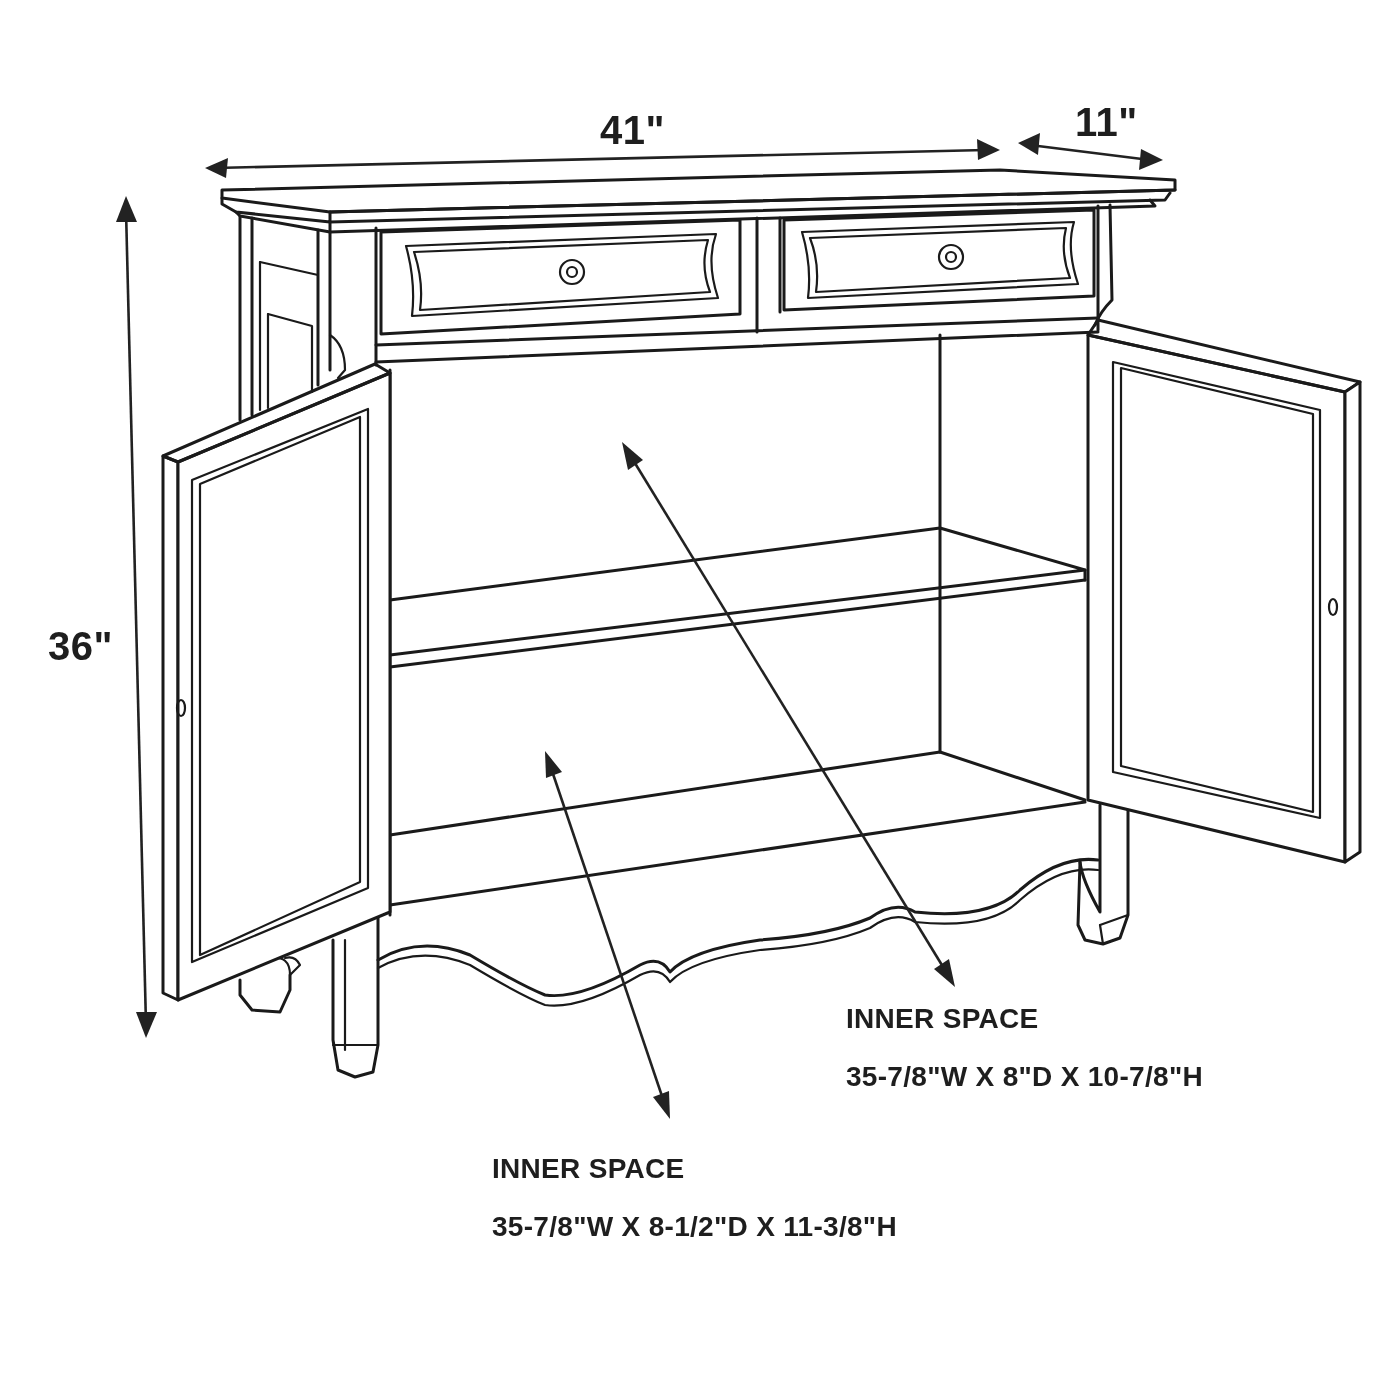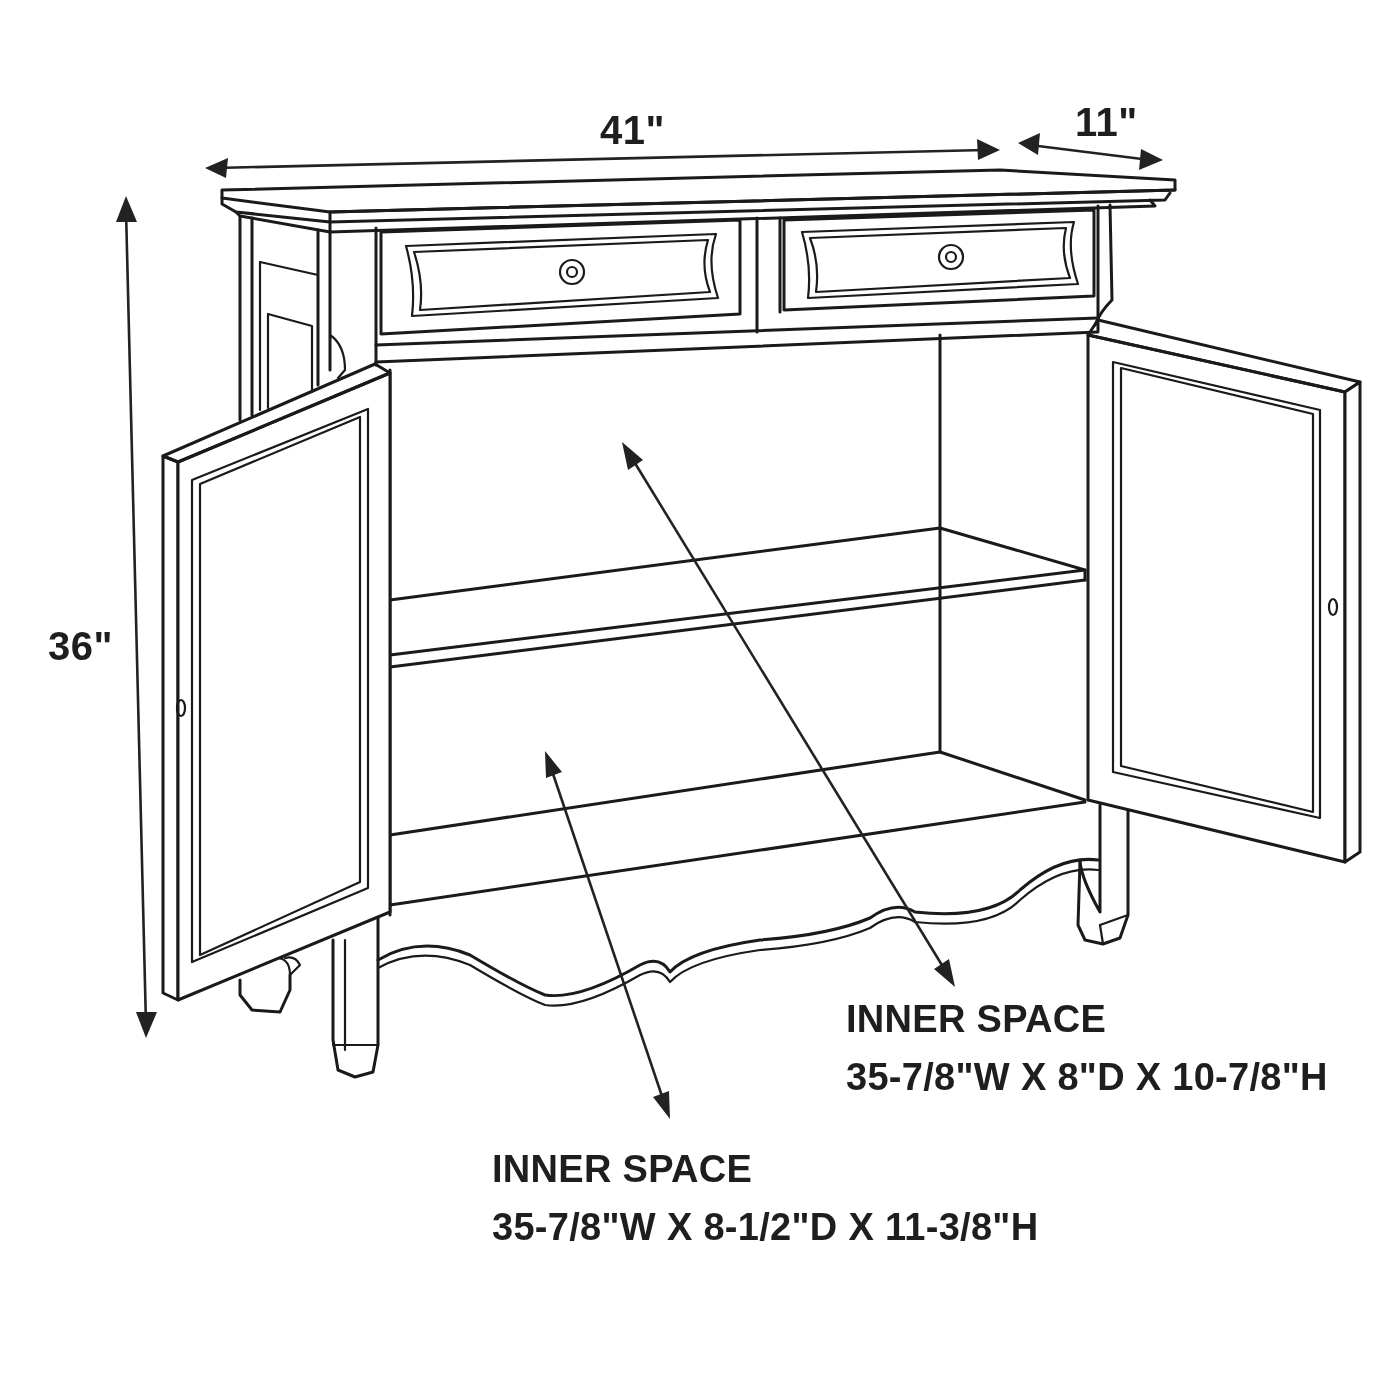--- a/index.html
+++ b/index.html
@@ -7,21 +7,21 @@
     #drawing { position: absolute; left: 0; top: 0; width: 1400px; height: 1400px; }
     .ln { fill: none; stroke: #1a1a1a; stroke-width: 3; stroke-linejoin: round; stroke-linecap: round; }
     .ln2 { fill: none; stroke: #1a1a1a; stroke-width: 2.2; stroke-linejoin: round; stroke-linecap: round; }
     .fillw { fill: #ffffff; stroke: #1a1a1a; stroke-width: 3; stroke-linejoin: round; }
     .arrow { fill: none; stroke: #222; stroke-width: 2.6; }
     .head { fill: #222; stroke: none; }
     .label { position: absolute; font-weight: bold; color: #1e1e1e; white-space: nowrap; letter-spacing: 0.5px; }
     #dim-width { left: 600px; top: 108px; font-size: 40px; }
     #dim-depth { left: 1075px; top: 100px; font-size: 40px; }
     #dim-height { left: 48px; top: 624px; font-size: 40px; }
-    .inner { position: absolute; font-weight: bold; color: #1e1e1e; font-size: 38px; line-height: 58px; white-space: nowrap; letter-spacing: 0.3px; }
+    .inner { position: absolute; font-weight: bold; color: #1e1e1e; font-size: 28px; line-height: 58px; white-space: nowrap; letter-spacing: 0.3px; }
     #inner-upper { left: 846px; top: 990px; }
     #inner-lower { left: 492px; top: 1140px; }
   </style>
 </head>
 <body>
 
 <svg id="drawing" viewBox="0 0 1400 1400" xmlns="http://www.w3.org/2000/svg">
 
   <g>
     <line class="arrow" x1="215" y1="168" x2="985" y2="150"></line>

